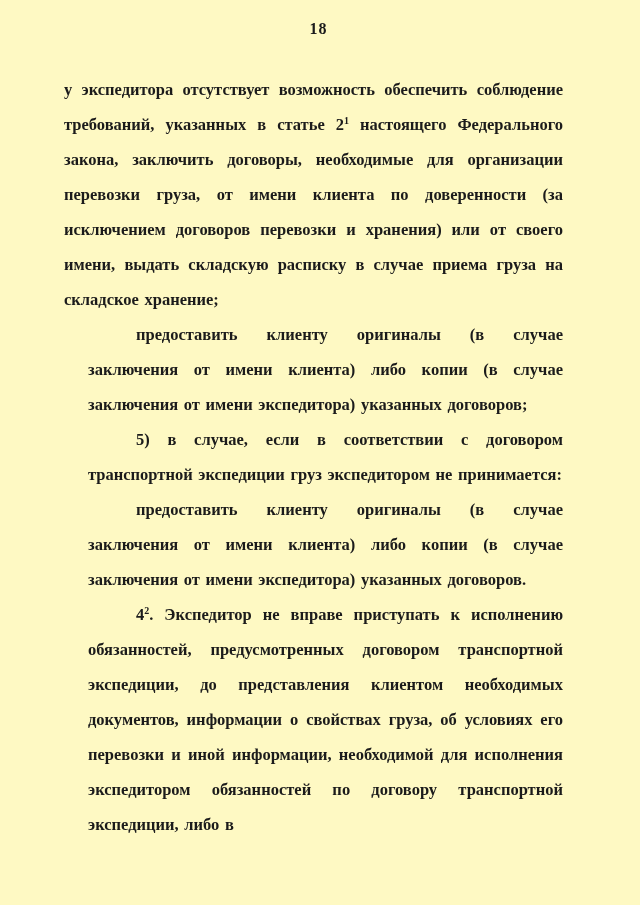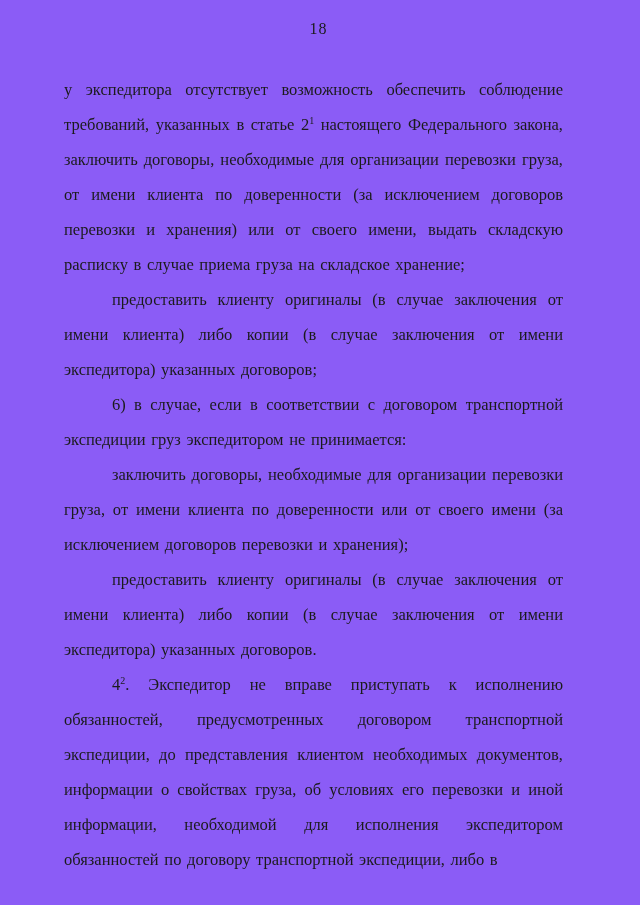--- a/index.html
+++ b/index.html
@@ -11,21 +11,22 @@
     height: 905px;
     background: #ffffff;
     position: relative;
     overflow: hidden;
     font-family: "Liberation Serif", "DejaVu Serif", serif;
     color: #1b1b1b;
   }
   .page {
     position: absolute;
     inset: 0;
-    background: #8b5cf6;
+    background: #fef9c3;
+    font-weight: bold;
   }
   .page-number {
     position: absolute;
     top: 20px;
     left: 0;
     width: 637px; 
     text-align: center;
     font-size: 16px;
     letter-spacing: 1px;
   }
@@ -38,34 +39,34 @@
   p.para {
     margin: 0;
     padding: 0;
     text-align: justify;
     font-size: 16.5px;
     line-height: 35px;
     word-spacing: 1.5px;
   }
   p.para.indent {
     text-indent: 48px;
+    margin-left: 24px;
   }
   sup.ss {
     font-size: 10px;
     line-height: 0;
     vertical-align: super;
     letter-spacing: 0;
   }
 </style>
 </head>
 <body>
 
 <div class="page">
   <div class="page-number">18</div>
   <div class="content">
       <p class="para">у экспедитора отсутствует возможность обеспечить соблюдение требований, указанных в статье 2<sup class="ss">1</sup> настоящего Федерального закона, заключить договоры, необходимые для организации перевозки груза, от имени клиента по доверенности (за исключением договоров перевозки и хранения) или от своего имени, выдать складскую расписку в случае приема груза на складское хранение;</p>
       <p class="para indent">предоставить клиенту оригиналы (в случае заключения от имени клиента) либо копии (в случае заключения от имени экспедитора) указанных договоров;</p>
-      <p class="para indent">6) в случае, если в соответствии с договором транспортной экспедиции груз экспедитором не принимается:</p>
-      <p class="para indent">заключить договоры, необходимые для организации перевозки груза, от имени клиента по доверенности или от своего имени (за исключением договоров перевозки и хранения);</p>
+      <p class="para indent">5) в случае, если в соответствии с договором транспортной экспедиции груз экспедитором не принимается:</p>
       <p class="para indent">предоставить клиенту оригиналы (в случае заключения от имени клиента) либо копии (в случае заключения от имени экспедитора) указанных договоров.</p>
       <p class="para indent">4<sup class="ss">2</sup>. Экспедитор не вправе приступать к исполнению обязанностей, предусмотренных договором транспортной экспедиции, до представления клиентом необходимых документов, информации о свойствах груза, об условиях его перевозки и иной информации, необходимой для исполнения экспедитором обязанностей по договору транспортной экспедиции, либо в</p>
     </div>
 </div>
 
 </body></html>

